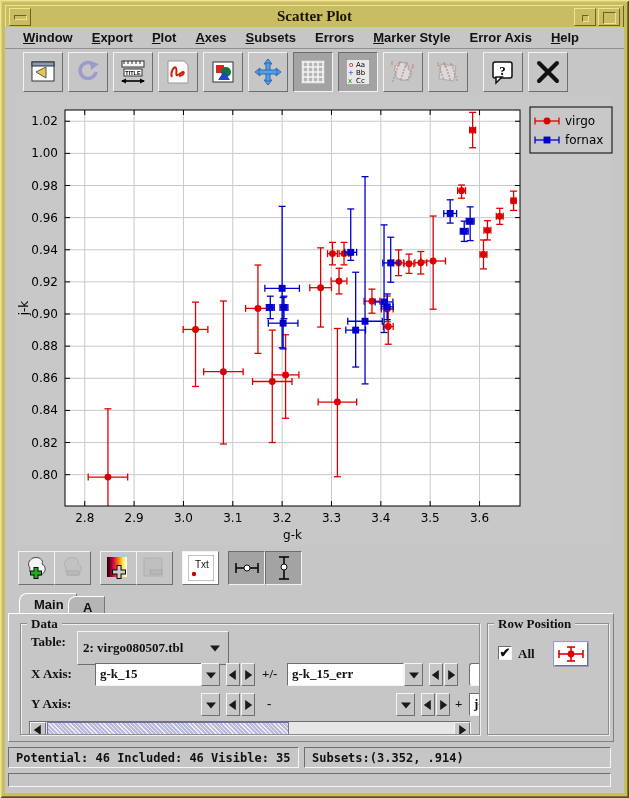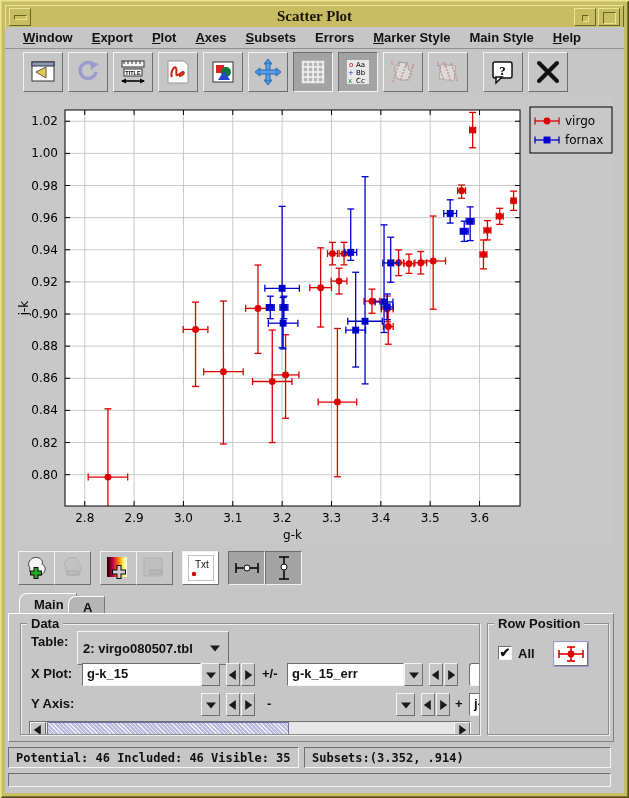--- a/index.html
+++ b/index.html
@@ -41,21 +41,21 @@
   
   .tab{position:absolute;box-sizing:border-box;font-weight:bold;font-size:13px;
     padding:3px 12px 0 14px;background:#c6c6c6;color:#111;height:21px;
     border-top:1px solid #fff;border-left:1px solid #fff;border-right:1px solid #777;
     border-radius:8px 0 0 0;}
   .tab.unselected{background:#b5b5b5;height:18px;font-weight:bold;}
   #tab-content{position:absolute;left:3px;top:586px;width:606px;height:129px;background:#c6c6c6;
     border-top:1px solid #fff;border-left:1px solid #fff;
     border-right:1px solid #808080;border-bottom:1px solid #808080;box-sizing:border-box;}
   .groupbox{position:absolute;border:1px solid #8d8d8d;box-shadow:1px 1px 0 #efefef, inset 1px 1px 0 #efefef;
-    box-sizing:border-box;}
+    box-sizing:border-box;font-family:Liberation Serif, serif;}
   .group-title{position:absolute;top:-8px;left:6px;background:#c6c6c6;padding:0 4px;
     font-weight:bold;font-size:13px;color:#111;}
   .lbl{position:absolute;font-weight:bold;font-size:13px;color:#111;white-space:nowrap;}
   
   .raised{border-top:1px solid #f4f4f4;border-left:1px solid #f4f4f4;
     border-bottom:1px solid #6e6e6e;border-right:1px solid #6e6e6e;box-sizing:border-box;}
   .lowered{border-top:1px solid #6e6e6e;border-left:1px solid #6e6e6e;
     border-bottom:1px solid #f4f4f4;border-right:1px solid #f4f4f4;box-sizing:border-box;}
   .combo{position:absolute;background:#c6c6c6;display:flex;align-items:center;
     font-weight:bold;font-size:13px;padding:16px 5px;color:#111;}
@@ -95,21 +95,21 @@
     <div id="title">Scatter Plot</div>
     <div class="tbtn" style="right:27px;">
       <div class="tglyph" style="left:7px;top:6px;width:5px;height:5px;"></div>
     </div>
     <div class="tbtn" style="right:3px;">
       <div class="tglyph" style="left:4px;top:3px;width:11px;height:10px;"></div>
     </div>
   </div>
 
   <div id="content">
-    <div id="menubar"><div class="menu-item"><u>W</u>indow</div><div class="menu-item"><u>E</u>xport</div><div class="menu-item"><u>P</u>lot</div><div class="menu-item"><u>A</u>xes</div><div class="menu-item"><u>S</u>ubsets</div><div class="menu-item">Errors</div><div class="menu-item"><u>M</u>arker Style</div><div class="menu-item">Main Style</div><div class="menu-item"><u>H</u>elp</div></div>
+    <div id="menubar"><div class="menu-item"><u>W</u>indow</div><div class="menu-item"><u>E</u>xport</div><div class="menu-item"><u>P</u>lot</div><div class="menu-item"><u>A</u>xes</div><div class="menu-item"><u>S</u>ubsets</div><div class="menu-item">Errors</div><div class="menu-item"><u>M</u>arker Style</div><div class="menu-item">Error Axis</div><div class="menu-item"><u>H</u>elp</div></div>
     <div id="toolbar">
         <div class="tb-btn" style="left: 18px; top: 25px;">
           <span style="position: absolute; left: 50%; top: 50%; transform: translate(-50%, -50%); display: flex;">
             <svg width="28" height="26">
               <rect x="3" y="3" width="22" height="19" fill="#fff" stroke="#333"></rect>
               <rect x="3" y="3" width="22" height="4" fill="#8899bb" stroke="#333"></rect>
               <polygon points="7,13 17,8 17,19" fill="#e8c94f" stroke="#555"></polygon>
             </svg>
           </span>
         </div>
@@ -767,22 +767,22 @@
 
       <div class="groupbox" style="left:11px;top:9px;width:460px;height:112px;">
         <span class="group-title">Data</span>
         <div style="position:absolute;inset:0;overflow:hidden;">
           <span class="lbl" style="left:10px;top:10px;">Table:</span>
           <div class="combo raised" style="left:56px;top:7px;width:152px;height:23px;">
             <span style="white-space:nowrap;">2: virgo080507.tbl</span>
             <span class="tri-down" style="left:auto;right:8px;transform:translate(0,-40%);"></span>
           </div>
 
-          <span class="lbl" style="left:10px;top:42px;">X Plot:</span>
-          <div class="field lowered" style="left:61px;top:39px;width:119px;height:23px;"><span>g-k_15</span></div>
+          <span class="lbl" style="left:10px;top:42px;">X Axis:</span>
+          <div class="field lowered" style="left:74px;top:39px;width:119px;height:23px;"><span>g-k_15</span></div>
           <div class="arrow-btn raised" style="left:180px;top:39px;width:19px;height:23px;">
               <span class="tri-down"></span>
             </div>
           <div class="arrow-btn raised" style="left:205px;top:39px;width:14px;height:23px;">
               <span class="tri-left"></span>
             </div>
           <div class="arrow-btn raised" style="left:220px;top:39px;width:14px;height:23px;">
               <span class="tri-right"></span>
             </div>
           <span class="lbl" style="left:241px;top:42px;">+/-</span>

